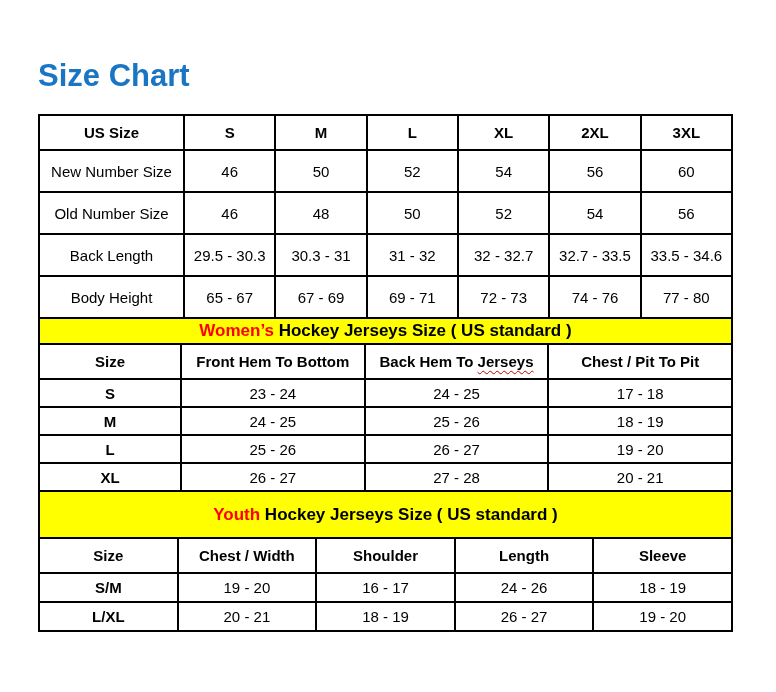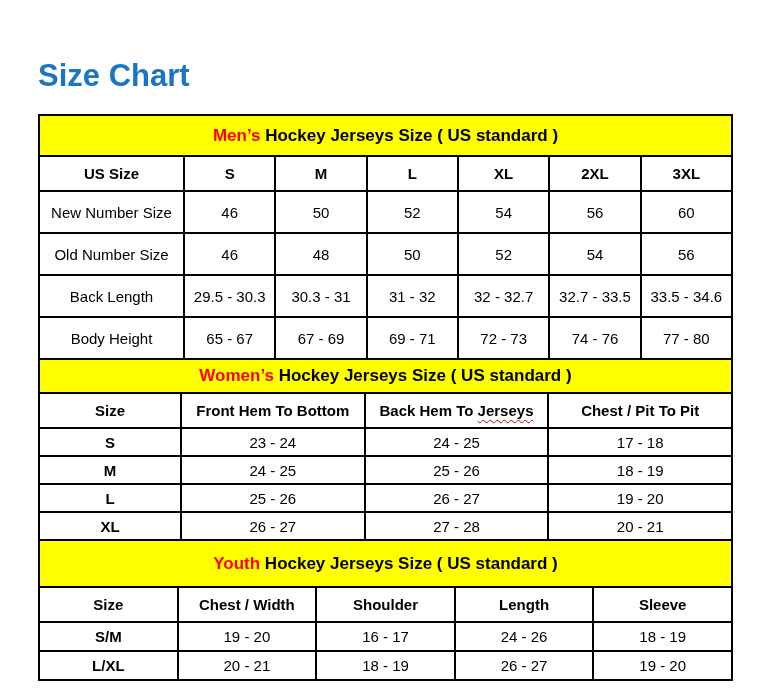--- a/index.html
+++ b/index.html
@@ -35,21 +35,21 @@
     background:var(--section-bg);
     font-size:17px;font-weight:700;
   }
   .section-row .accent{color:var(--accent);}
   .cols-row th{font-size:15px;font-weight:700;height:35px;}
   .size-table tbody td{font-size:15px;font-weight:400;height:42px;}
   .size-table tbody th.row-label{font-size:15px;font-weight:700;height:27px;}
   
   .tbl-mens tbody th.row-label{font-weight:400;}
   .tbl-mens .section-row th{height:41px;}
-  .tbl-womens .section-row th{height:34px;}
+  .tbl-womens .section-row th{height:26px;}
   .tbl-youth .section-row th{height:47px;margin-left:44px;}
   .tbl-womens tbody td,.tbl-womens tbody th.row-label{height:28px;}
   .tbl-youth tbody td,.tbl-youth tbody th.row-label{height:29px;}
   
   .tbl-mens col.c0{width:145px;}
   .tbl-womens col.c0{width:142px;}
   
   .squiggle{
     text-decoration-line:underline;
     text-decoration-style:wavy;
@@ -68,23 +68,20 @@
     <colgroup>
           <col class="c0">
           <col class="c1">
           <col class="c2">
           <col class="c3">
           <col class="c4">
           <col class="c5">
           <col class="c6">
         </colgroup>
     <thead>
-      <tr class="section-row">
-        <th colspan="7"><span class="accent">Men’s</span><span class="rest"> Hockey Jerseys Size ( US standard )</span></th>
-      </tr>
       <tr class="cols-row">
             <th>US Size</th>
             <th>S</th>
             <th>M</th>
             <th>L</th>
             <th>XL</th>
             <th>2XL</th>
             <th>3XL</th>
           </tr>
     </thead>

